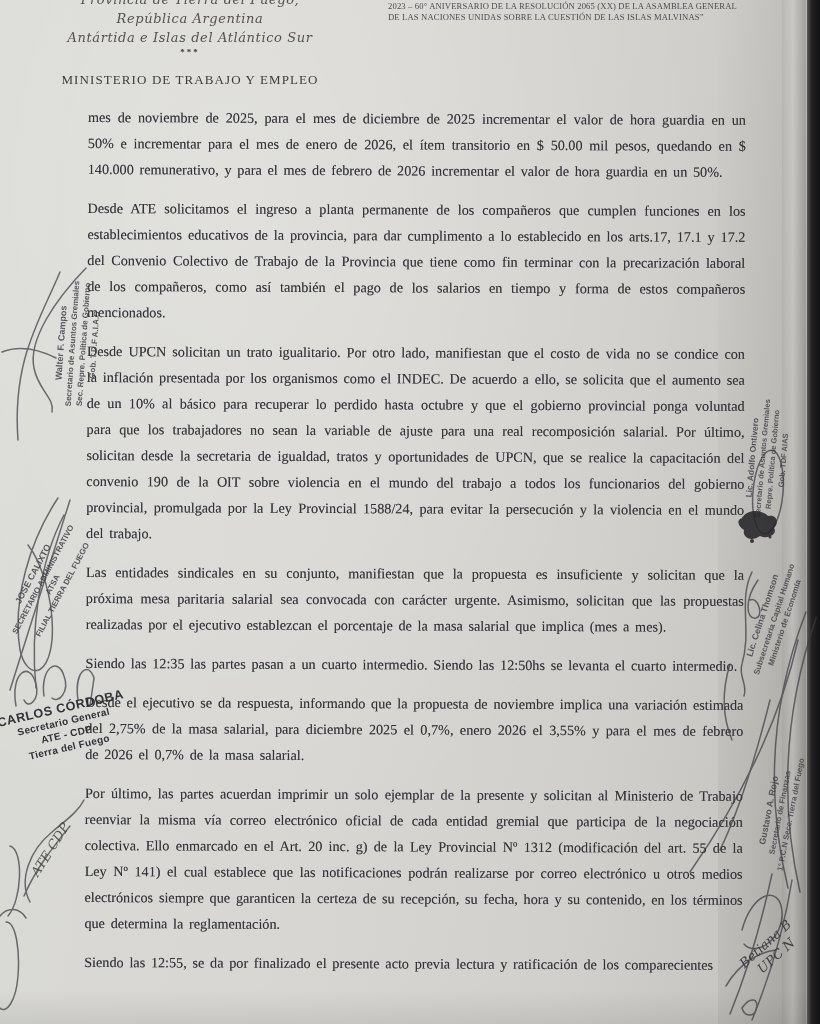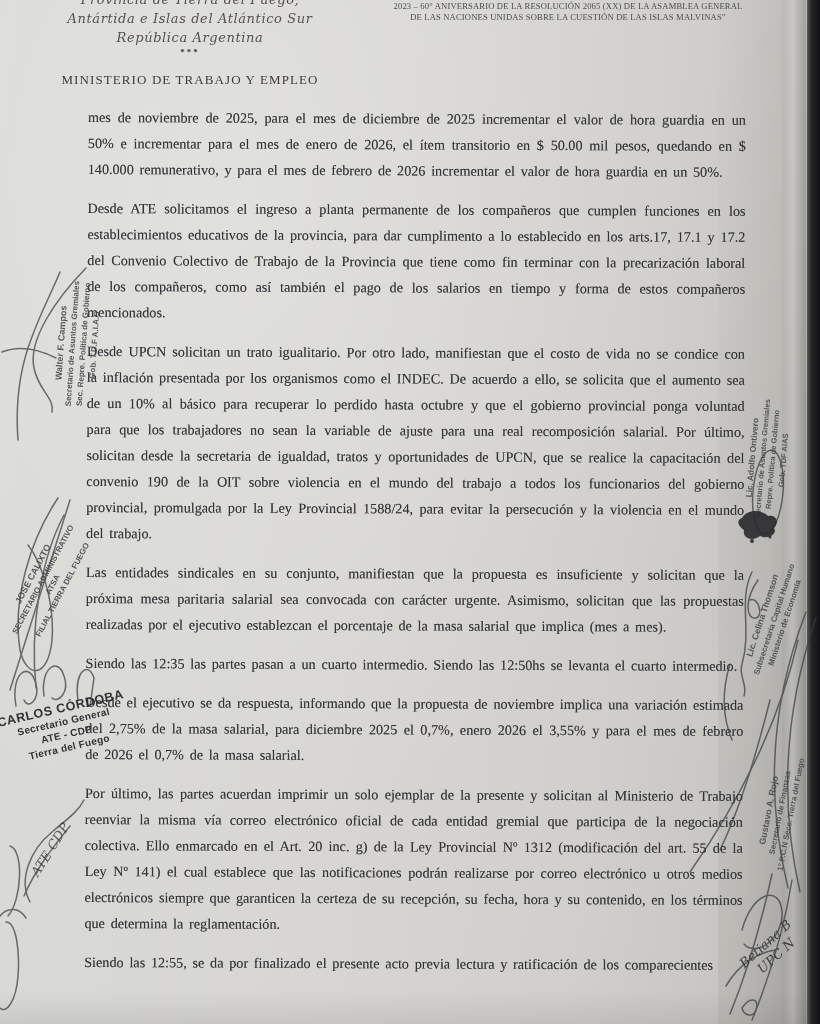--- a/index.html
+++ b/index.html
@@ -42,21 +42,21 @@
   .letterhead .stars {
     font-size:9px; letter-spacing:2px; line-height:11px; color:#3c3a38; font-weight:bold;
   }
   .letterhead .ministry {
     font-family:"Liberation Serif", serif; font-size:13px; letter-spacing:1.1px;
     color:#3e3c3a; margin-top:14px; white-space:nowrap;
   }
   .header-right {
     position:absolute; left:388px; top:1px; width:360px;
     font-family:"Liberation Serif", serif; font-size:8.6px; line-height:10.5px;
-    letter-spacing:0.15px; color:#4c4c50; text-transform:none;text-align:center;
+    letter-spacing:0.15px; color:#4c4c50; text-transform:none;
   }
 
   
   .body-text {
     position:absolute; left:88px; top:104px; width:658px;
     font-size:14.2px; color:#333337; text-align:justify;
     text-shadow:0 0 0.5px rgba(45,45,50,0.45);
     transform:rotate(0.25deg); transform-origin:left top;
   }
   .body-text p { margin:0 0 13px 0; line-height:26px; word-spacing:2.2px; }
@@ -96,22 +96,22 @@
 </head>
 <body>
 
 <div class="photo">
   <div class="paper"></div>
   <div class="crease"></div>
   <div class="edge-right"></div>
 
   <div class="letterhead">
     <div class="script">Provincia de Tierra del Fuego,</div>
+    <div class="script">República Argentina</div>
     <div class="script">Antártida e Islas del Atlántico Sur</div>
-    <div class="script">República Argentina</div>
     <div class="stars">***</div>
     <div class="ministry">MINISTERIO DE TRABAJO Y EMPLEO</div>
   </div>
 
   <div class="header-right">2023 – 60° ANIVERSARIO DE LA RESOLUCIÓN 2065 (XX) DE LA ASAMBLEA GENERAL DE LAS NACIONES UNIDAS SOBRE LA CUESTIÓN DE LAS ISLAS MALVINAS”</div>
 
   <div class="body-text">
     <p>mes de noviembre de 2025, para el mes de diciembre de 2025 incrementar el valor de hora guardia en un 50% e incrementar para el mes de enero de 2026, el ítem transitorio en $ 50.00 mil pesos, quedando en $ 140.000 remunerativo, y para el mes de febrero de 2026 incrementar el valor de hora guardia en un 50%.</p>
     <p>Desde ATE solicitamos el ingreso a planta permanente de los compañeros que cumplen funciones en los establecimientos educativos de la provincia, para dar cumplimento a lo establecido en los arts.17, 17.1 y 17.2 del Convenio Colectivo de Trabajo de la Provincia que tiene como fin terminar con la precarización laboral de los compañeros, como así también el pago de los salarios en tiempo y forma de estos compañeros mencionados.</p>
     <p>Desde UPCN solicitan un trato igualitario. Por otro lado, manifiestan que el costo de vida no se condice con la inflación presentada por los organismos como el INDEC. De acuerdo a ello, se solicita que el aumento sea de un 10% al básico para recuperar lo perdido hasta octubre y que el gobierno provincial ponga voluntad para que los trabajadores no sean la variable de ajuste para una real recomposición salarial. Por último, solicitan desde la secretaria de igualdad, tratos y oportunidades de UPCN, que se realice la capacitación del convenio 190 de la OIT sobre violencia en el mundo del trabajo a todos los funcionarios del gobierno provincial, promulgada por la Ley Provincial 1588/24, para evitar la persecución  y la violencia en el mundo del trabajo.</p>

